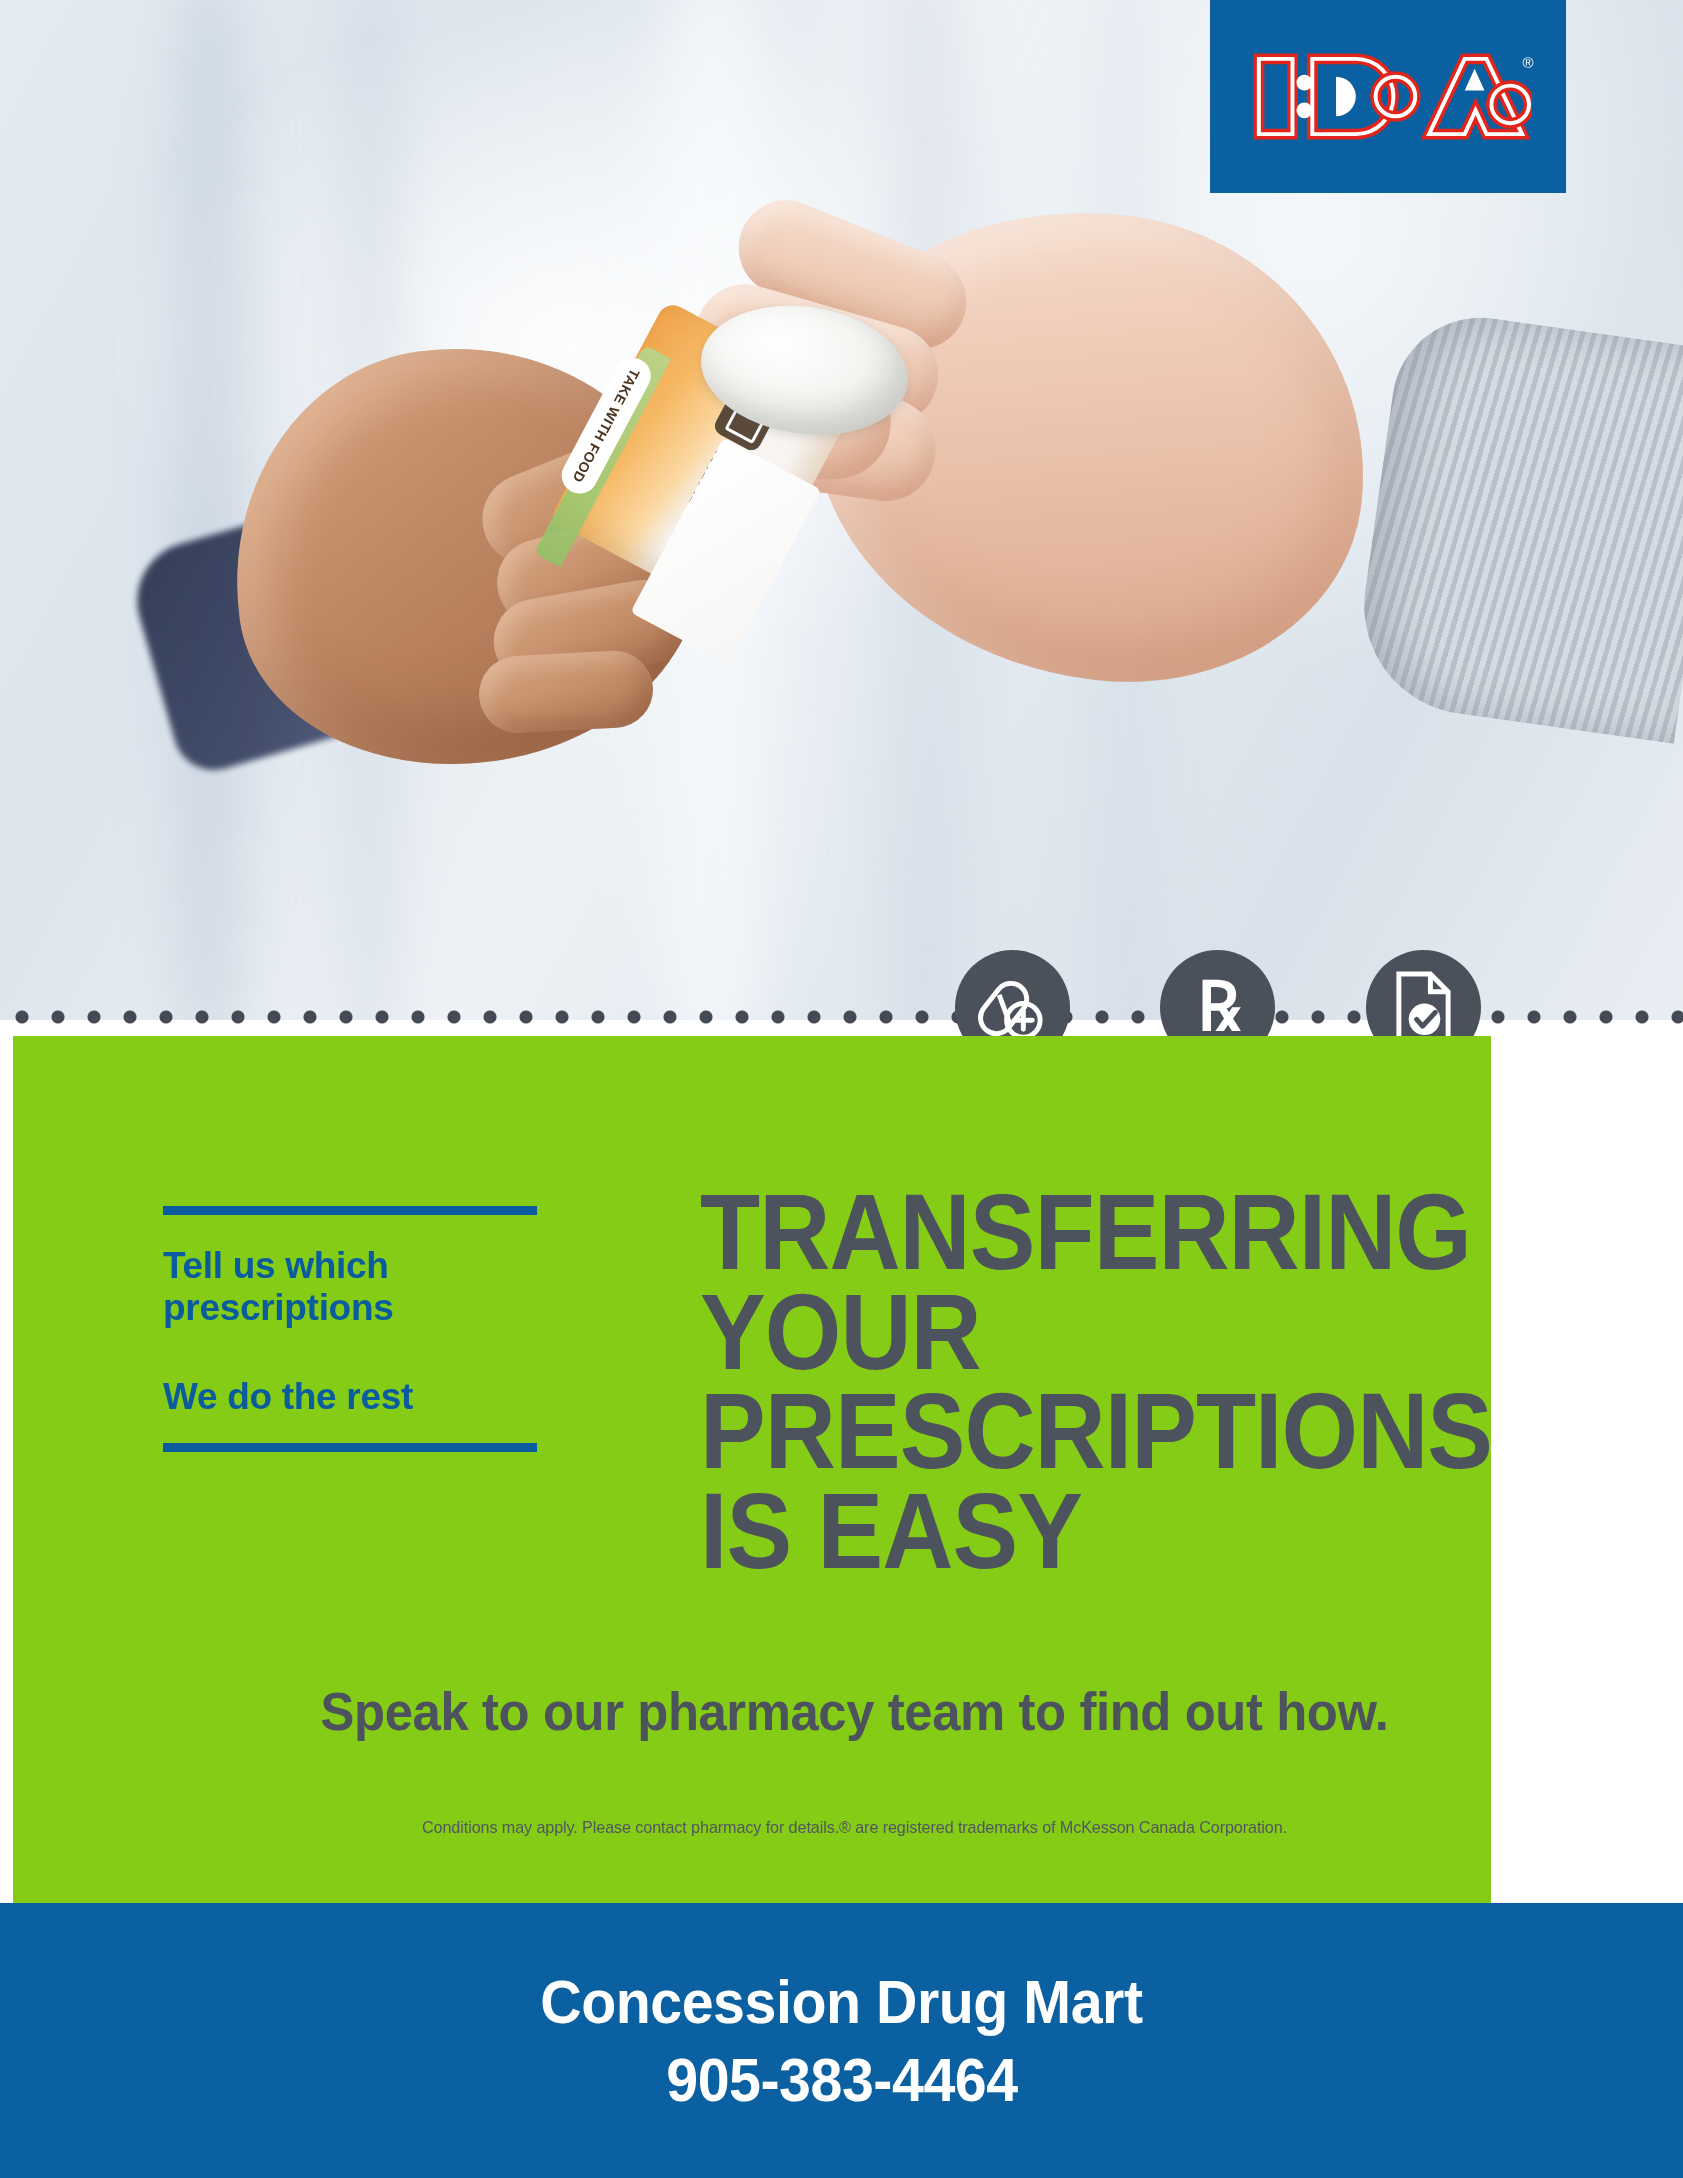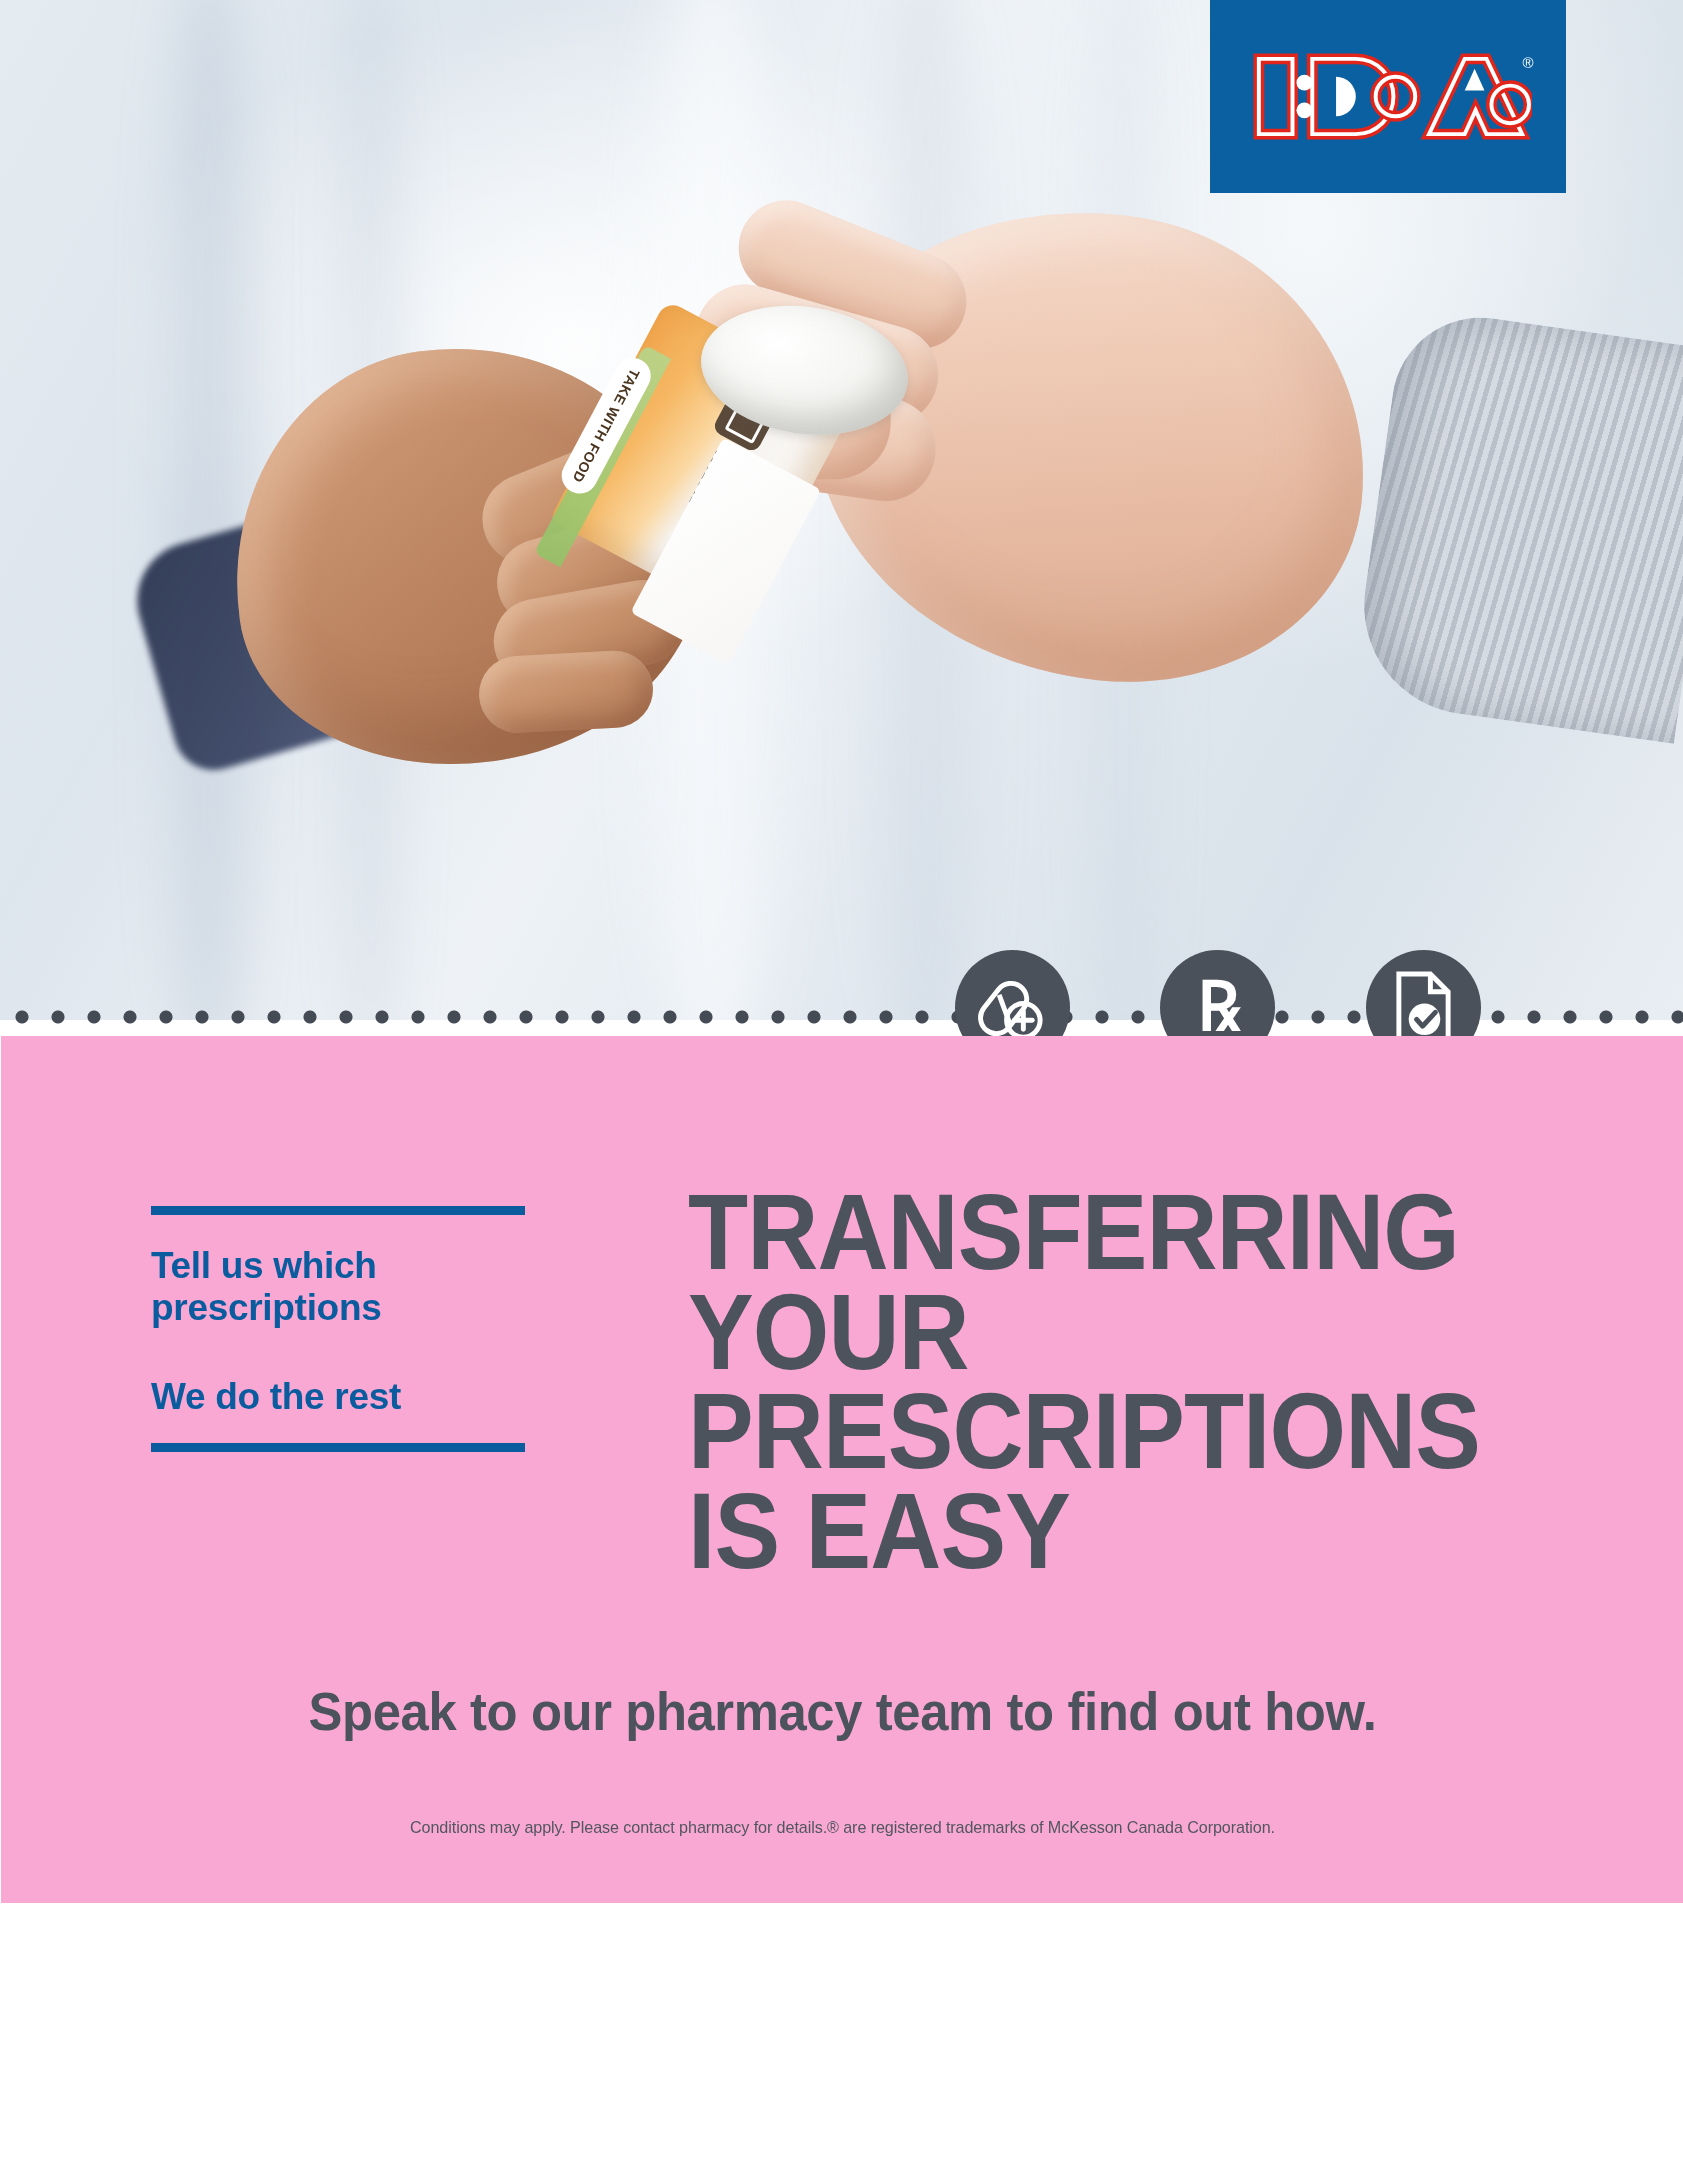--- a/index.html
+++ b/index.html
@@ -276,24 +276,24 @@
     font-family: "Liberation Serif", serif;
     font-size: 69px;
     font-weight: bold;
     line-height: 1;
     letter-spacing: -2px;
   }
 
   
   .body-area {
     position: absolute;
-    left: 1px; top: 1036px;
-    width: 1683px;
+    left: 13px; top: 1036px;
+    width: 1478px;
     height: 867px;
-    background: #f9a8d4;
+    background: #84cc16;
   }
 
   .bullets {
     position: absolute;
     left: 150px; top: 170px;
     width: 376px;
   }
   .rule {
     width: 374px;
     height: 9px;
@@ -540,15 +540,19 @@
       <span>YOUR</span>
       <span>PRESCRIPTIONS</span>
       <span>IS EASY</span>
     </div>
 
     <div class="tagline">Speak to our pharmacy team to find out how.</div>
 
     <div class="fineprint">Conditions may apply.  Please contact pharmacy for details.® are registered trademarks of McKesson Canada Corporation.</div>
   </div>
 
+  <div class="footer">
+    <div class="store">Concession Drug Mart</div>
+    <div class="phone">905-383-4464</div>
+  </div>
 
 </div>
 
 
 </body></html>

